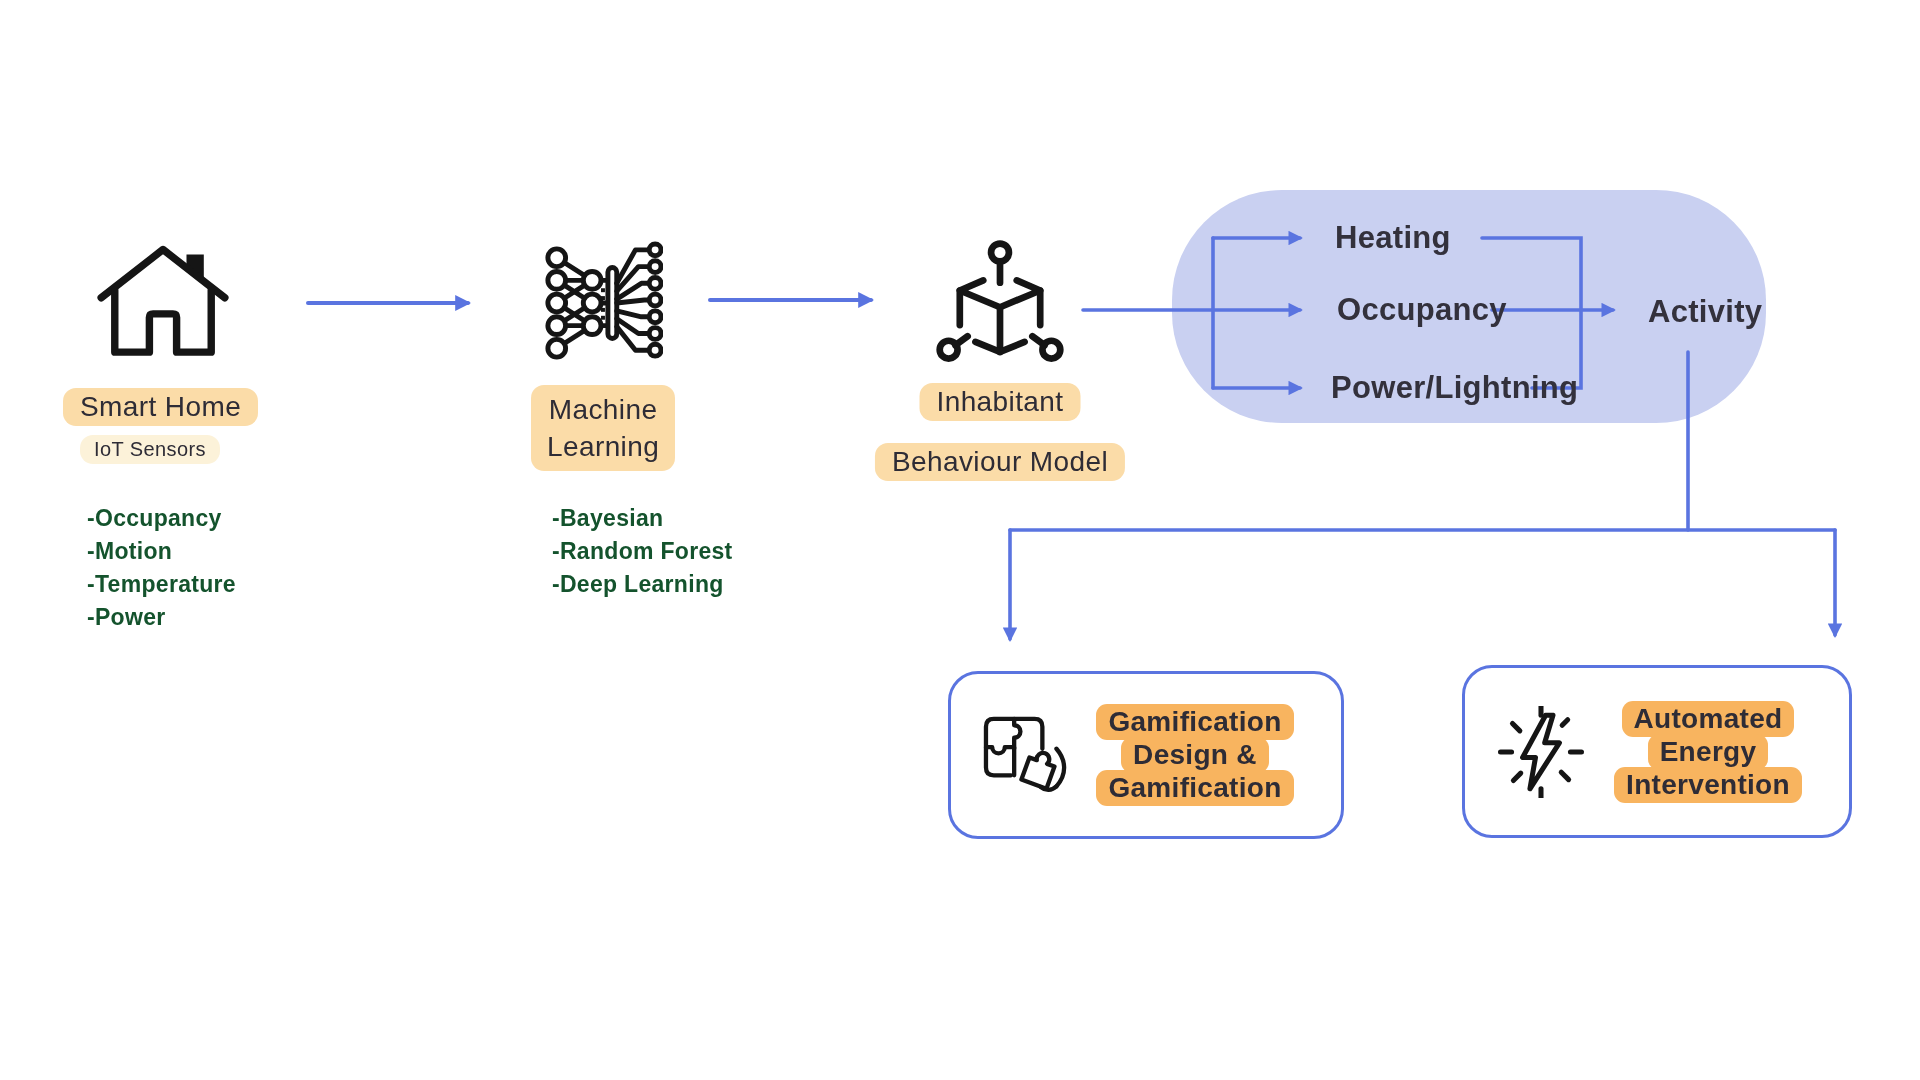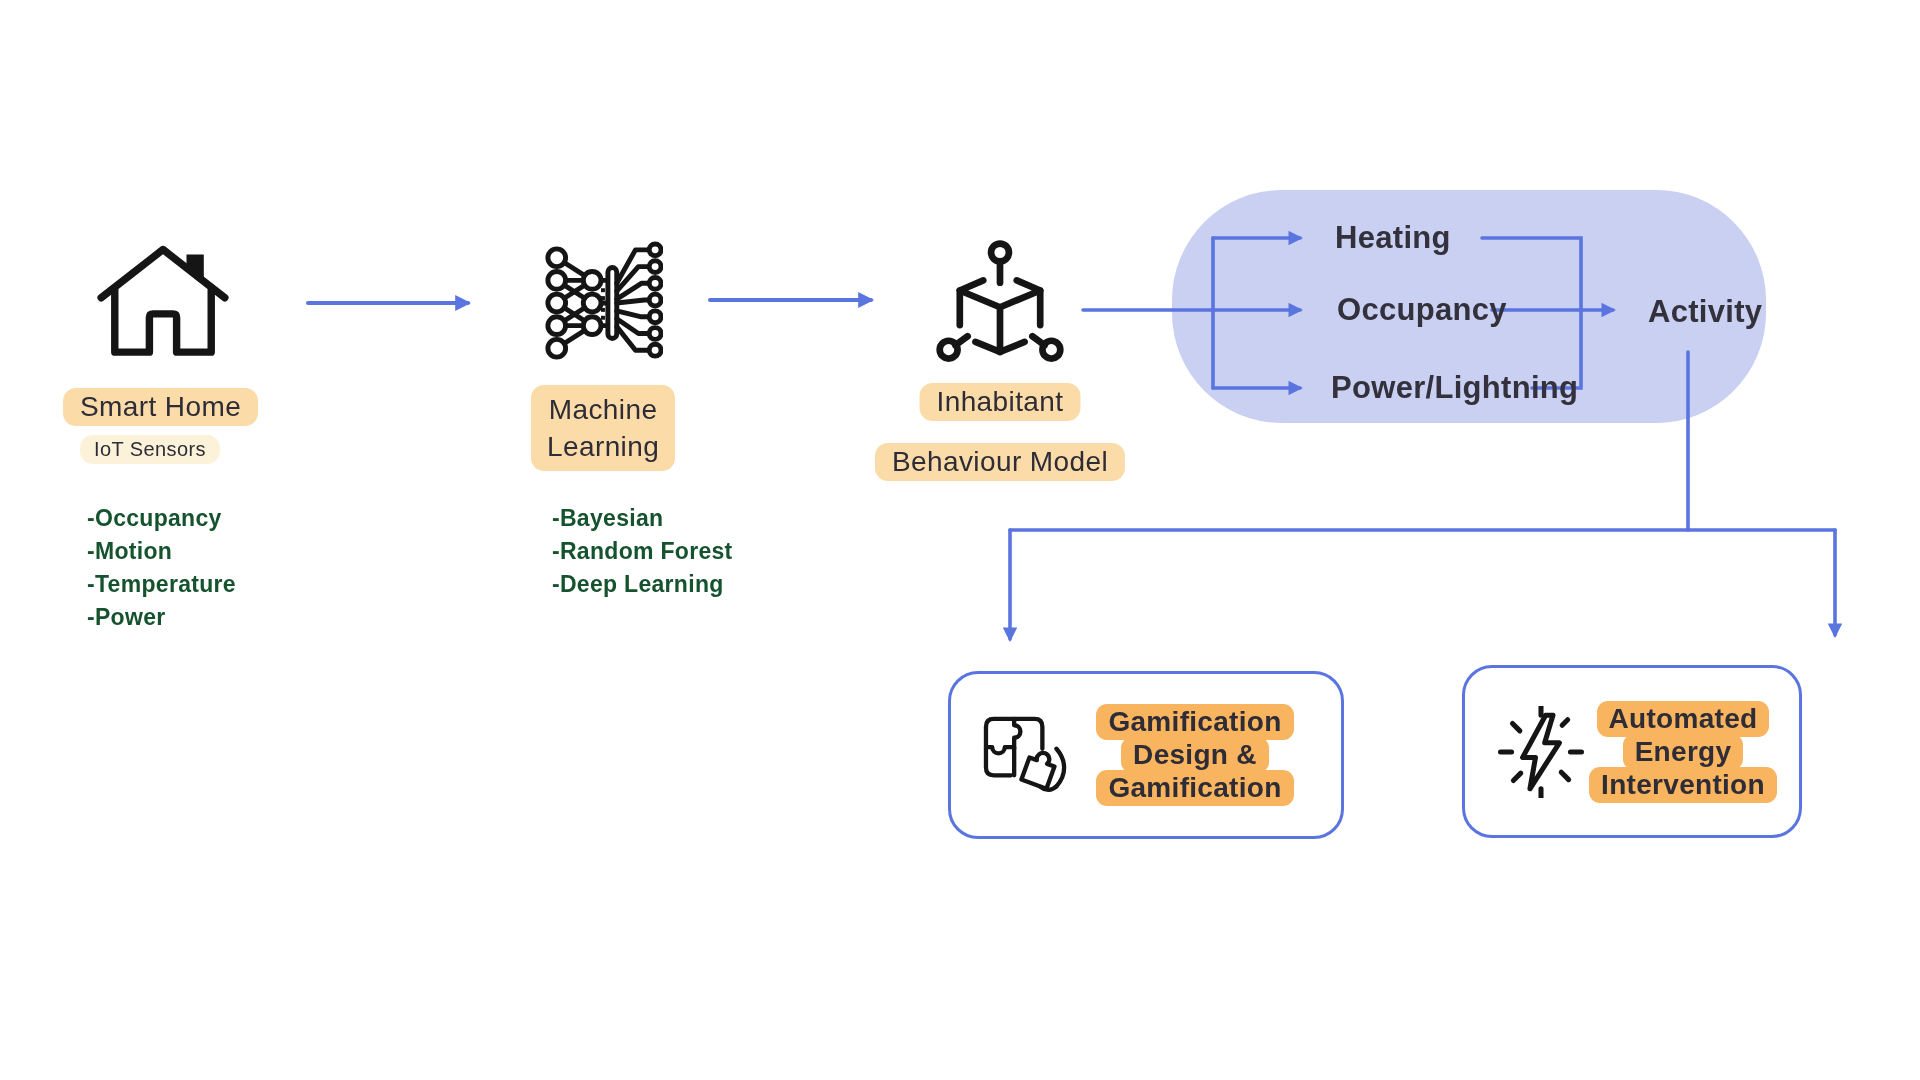--- a/index.html
+++ b/index.html
@@ -195,21 +195,21 @@
         <path d="M104,100 C98,106 90,106 84,101"></path>
       </g>
     </svg>
     <div class="outcome-text">
       <span class="hl-line">Gamification</span>
       <span class="hl-line">Design &amp;</span>
       <span class="hl-line">Gamification</span>
     </div>
   </div>
 
-  <div class="abs outcome-box" style="left:1462px;top:665px;width:340px;height:173px;padding:0 20px 0 30px;">
+  <div class="abs outcome-box" style="left:1462px;top:665px;width:390px;height:173px;padding:0 20px 0 30px;">
     <svg width="92" height="92" viewBox="0 0 100 100">
       <g class="ink" style="stroke-width:5.5;">
         <path d="M55,10 L30,56 H44 L38,90 L70,40 H54 L63,10 Z"></path>
         <line x1="50" y1="-2" x2="50" y2="10"></line>
         <line x1="50" y1="90" x2="50" y2="100"></line>
         <line x1="6" y1="50" x2="18" y2="50"></line>
         <line x1="82" y1="50" x2="94" y2="50"></line>
         <line x1="19" y1="19" x2="27" y2="27"></line>
         <line x1="73" y1="21" x2="79" y2="15"></line>
         <line x1="72" y1="72" x2="80" y2="80"></line>

